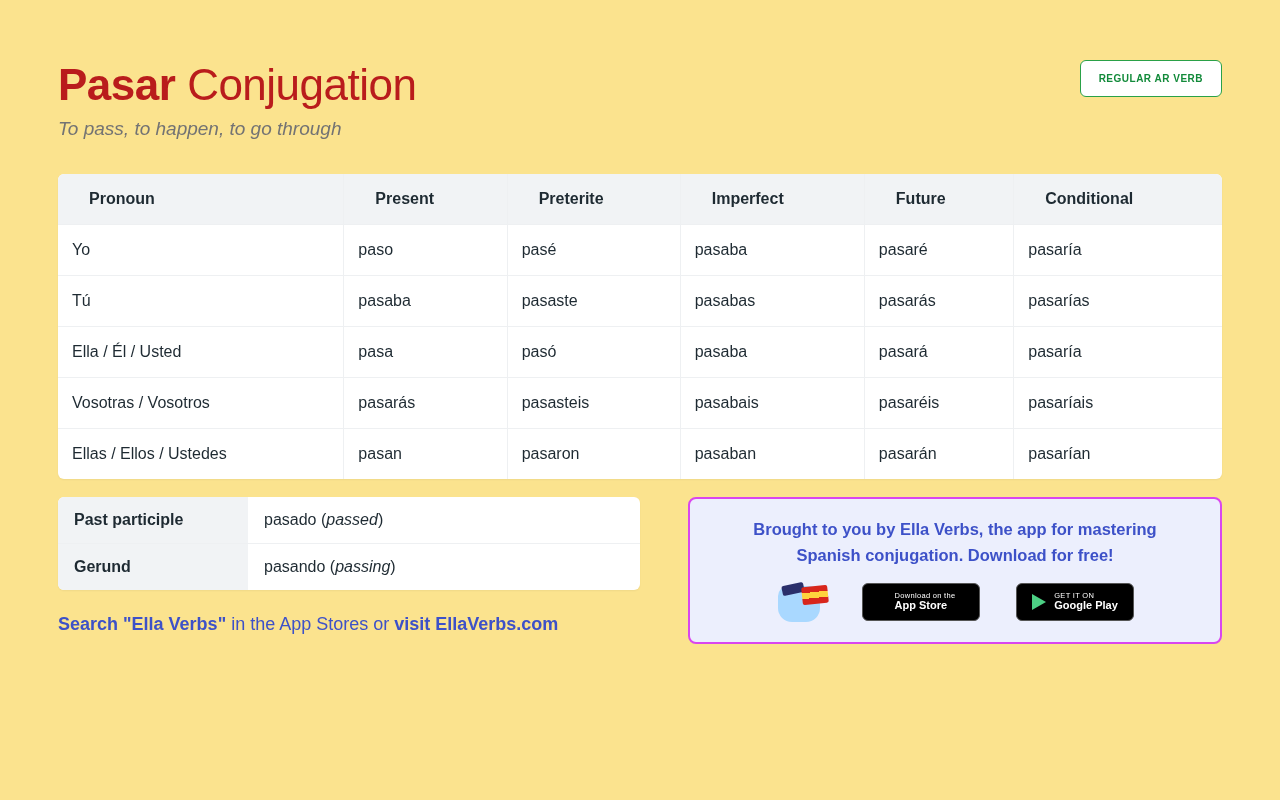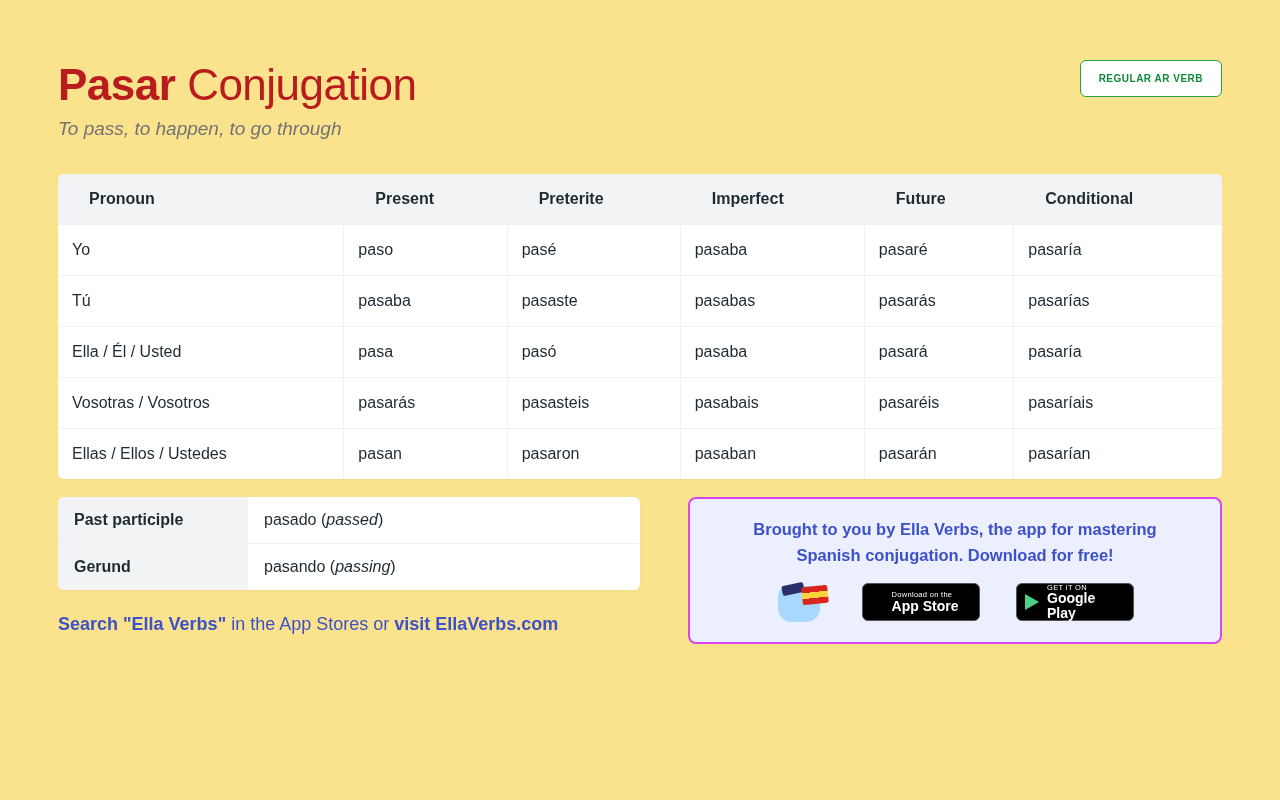--- a/index.html
+++ b/index.html
@@ -70,21 +70,21 @@
     display: flex; align-items: center; justify-content: center; gap: 8px;
     padding: 0 8px; border: 1px solid #555;
   }
   .store-badge .icon { font-size: 20px; line-height: 1; }
   .store-badge .gp-icon {
     width: 0; height: 0; border-left: 14px solid #4cd084;
     border-top: 8px solid transparent; border-bottom: 8px solid transparent;
   }
   .store-badge .txt { text-align: left; line-height: 1.05; }
   .store-badge .txt .small { font-size: 7.5px; letter-spacing: 0.3px; }
-  .store-badge .txt .big { font-size: 14px; font-weight: 600; }
+  .store-badge .txt .big { font-size: 11px; font-weight: 600; }
   .search-line { margin-top: 24px; font-size: 18px; color: #3d51c8; font-weight: 600; }
   .search-line .light { font-weight: 400; }
 </style>
 </head>
 <body>
 
 <div class="header-row">
   <div>
     <h1>
       <span class="verb">Pasar</span>

